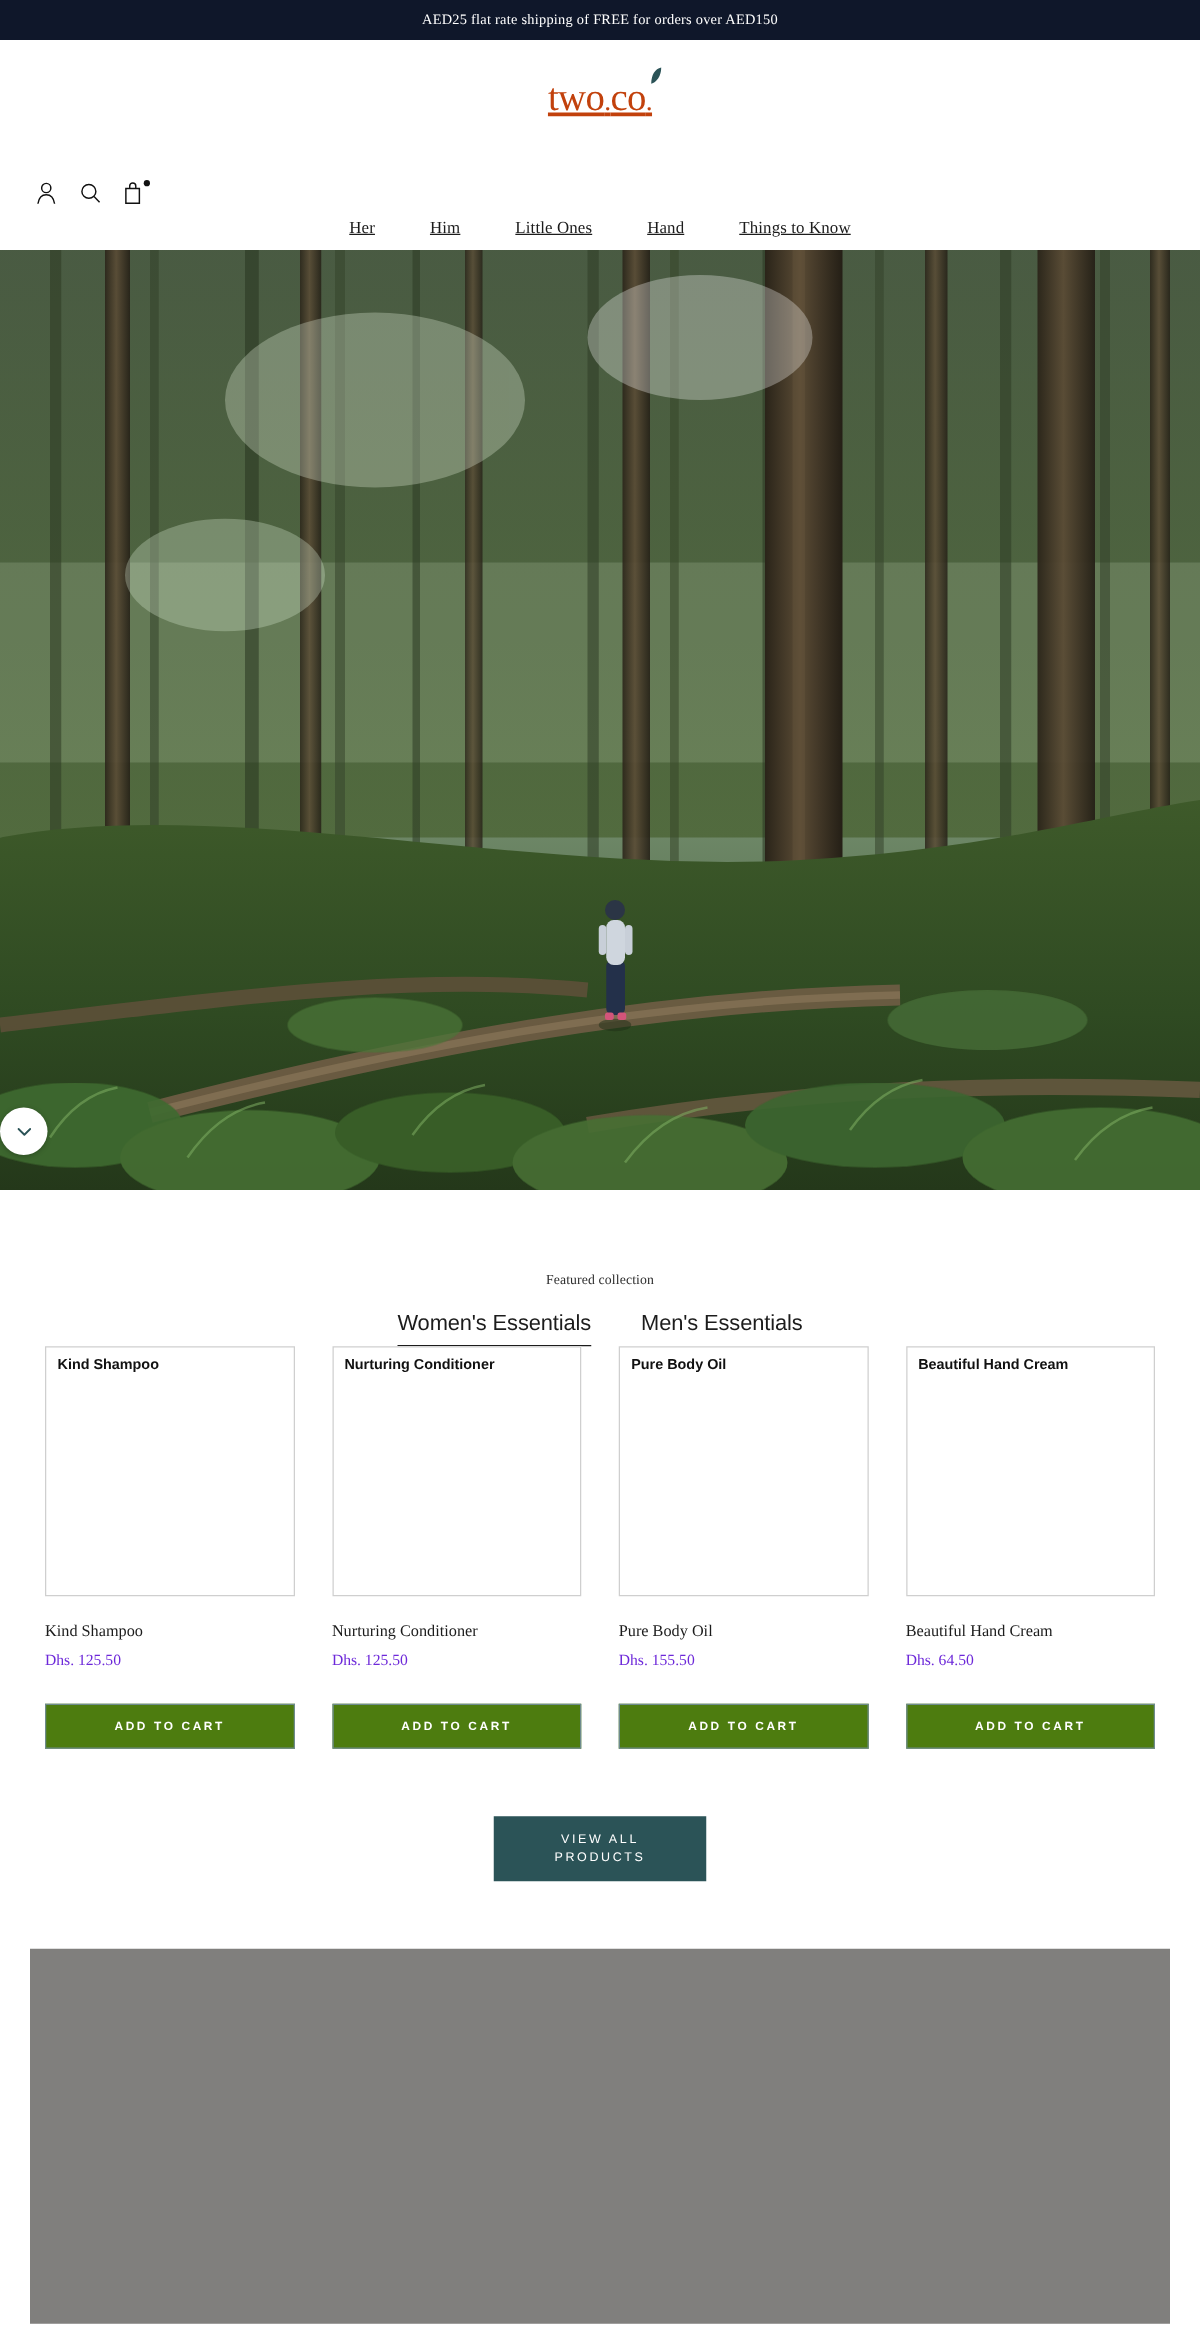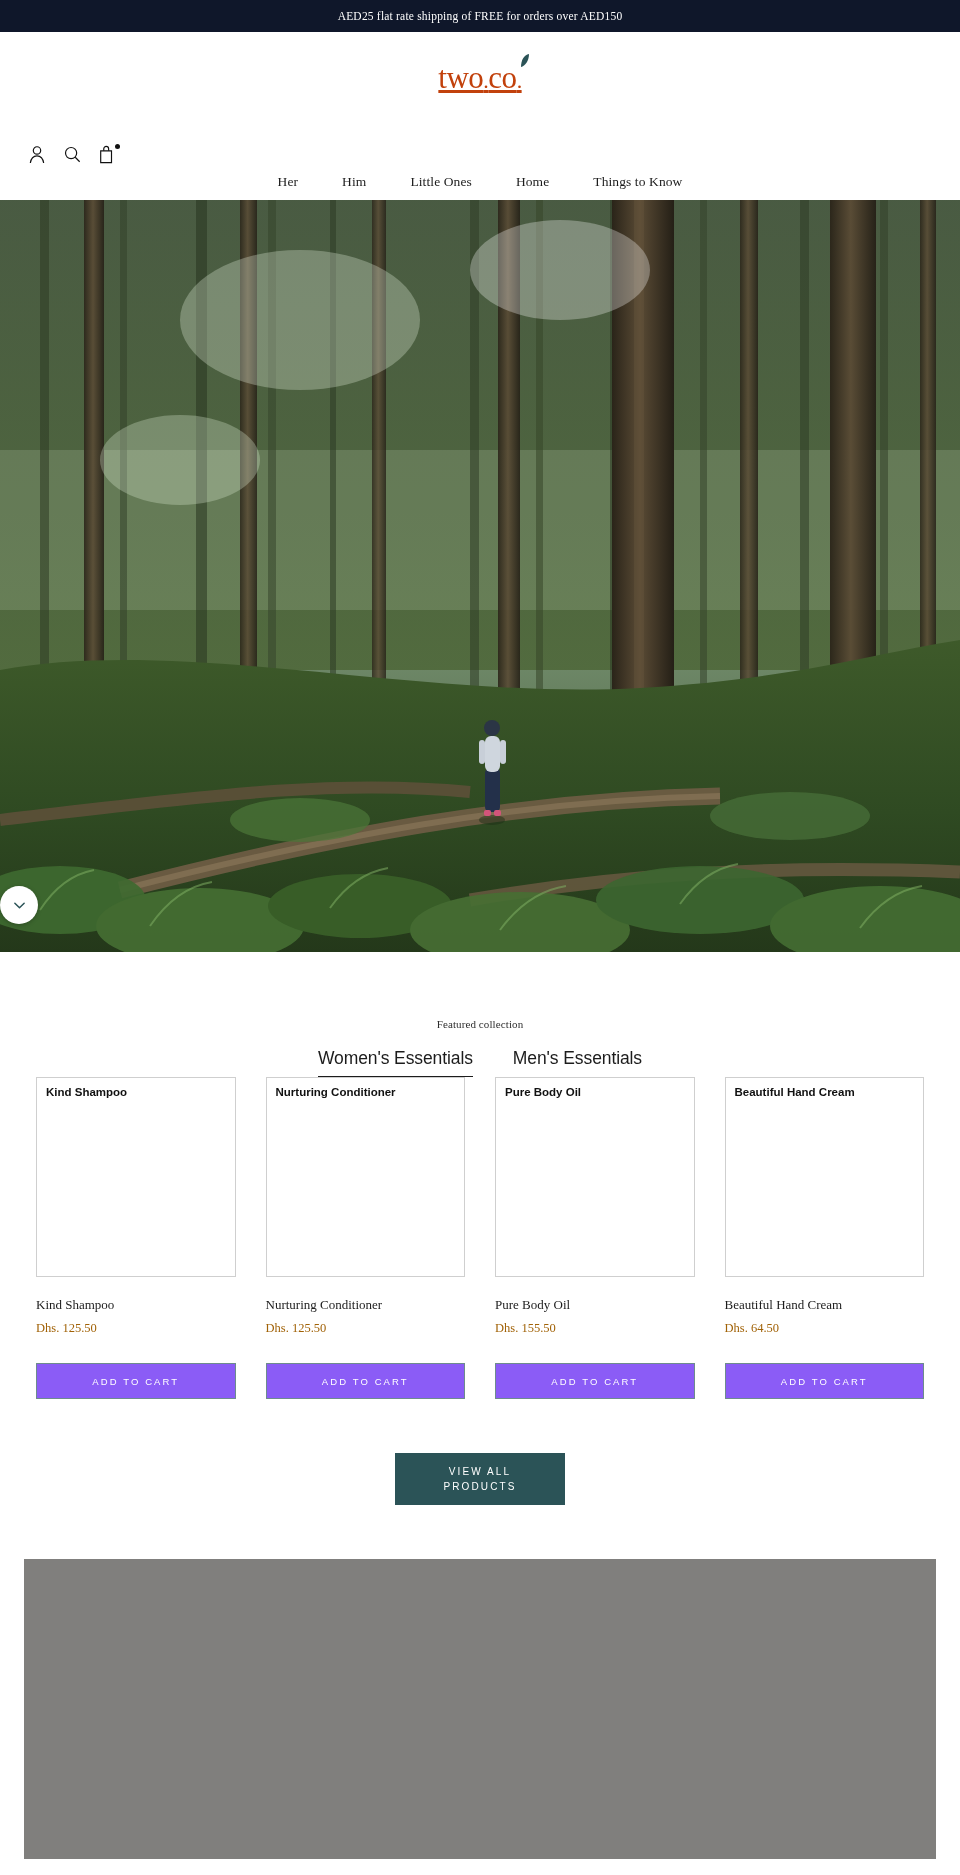--- a/index.html
+++ b/index.html
@@ -73,20 +73,21 @@
     background: #111;
   }
 
   .mainnav {
     position: absolute;
     left: 0; right: 0;
     top: 142px;
     display: flex;
     justify-content: center;
     gap: 0px;
+    text-decoration: underline;
   }
   .mainnav a {
     font-family: "Liberation Serif", serif;
     font-size: 13.5px;
     color: #1c1c1c;
     text-decoration: none;
     padding: 0 22px;
     letter-spacing: 0.1px;
     white-space: nowrap;
   }
@@ -166,36 +167,37 @@
     margin-top: 20px;
     font-family: "Liberation Serif", serif;
     font-size: 13px;
     color: #1c1c1c;
     cursor: pointer;
   }
   .card-price {
     margin-top: 8px;
     font-family: "Liberation Serif", serif;
     font-size: 12.5px;
-    color: #a16207;
+    color: #6d28d9;
   }
   .atc {
     margin-top: 27px;
     width: 100%;
     height: 36px;
-    background: #8b5cf6;
+    background: #4d7c0f;
     border: 1px solid #6e8b8d;
     color: #fff;
     font-family: "Liberation Sans", sans-serif;
     font-size: 9.5px;
     letter-spacing: 2.1px;
     cursor: pointer;
     display: flex;
     align-items: center;
     justify-content: center;
+    font-weight: bold;
   }
 
   .viewall-wrap {
     display: flex;
     justify-content: center;
     margin-top: 54px;
   }
   .viewall {
     width: 170px;
     height: 52px;
@@ -259,21 +261,21 @@
         <path d="M6.4 7.5 V5.2 a2.7 2.7 0 0 1 5.4 0 V7.5" fill="none" stroke="#111" stroke-width="1.3"></path>
       </svg>
       <span class="bag-badge"></span>
     </a>
   </div>
 
   <nav class="mainnav">
     <a href="#">Her</a>
     <a href="#">Him</a>
     <a href="#">Little Ones</a>
-    <a href="#">Home</a>
+    <a href="#">Hand</a>
     <a href="#">Things to Know</a>
   </nav>
 </header>
 
 <section class="hero">
   <svg viewBox="0 0 960 752" preserveAspectRatio="none">
     <defs>
       <linearGradient id="sky" x1="0" y1="0" x2="0" y2="1">
         <stop offset="0%" stop-color="#cfe2d6"></stop>
         <stop offset="40%" stop-color="#8aa486"></stop>

